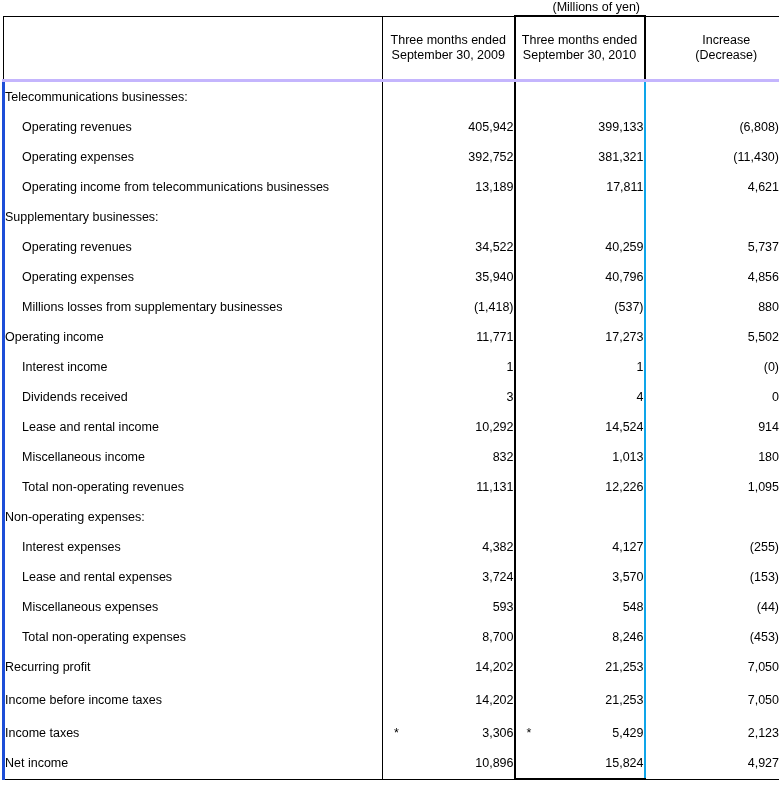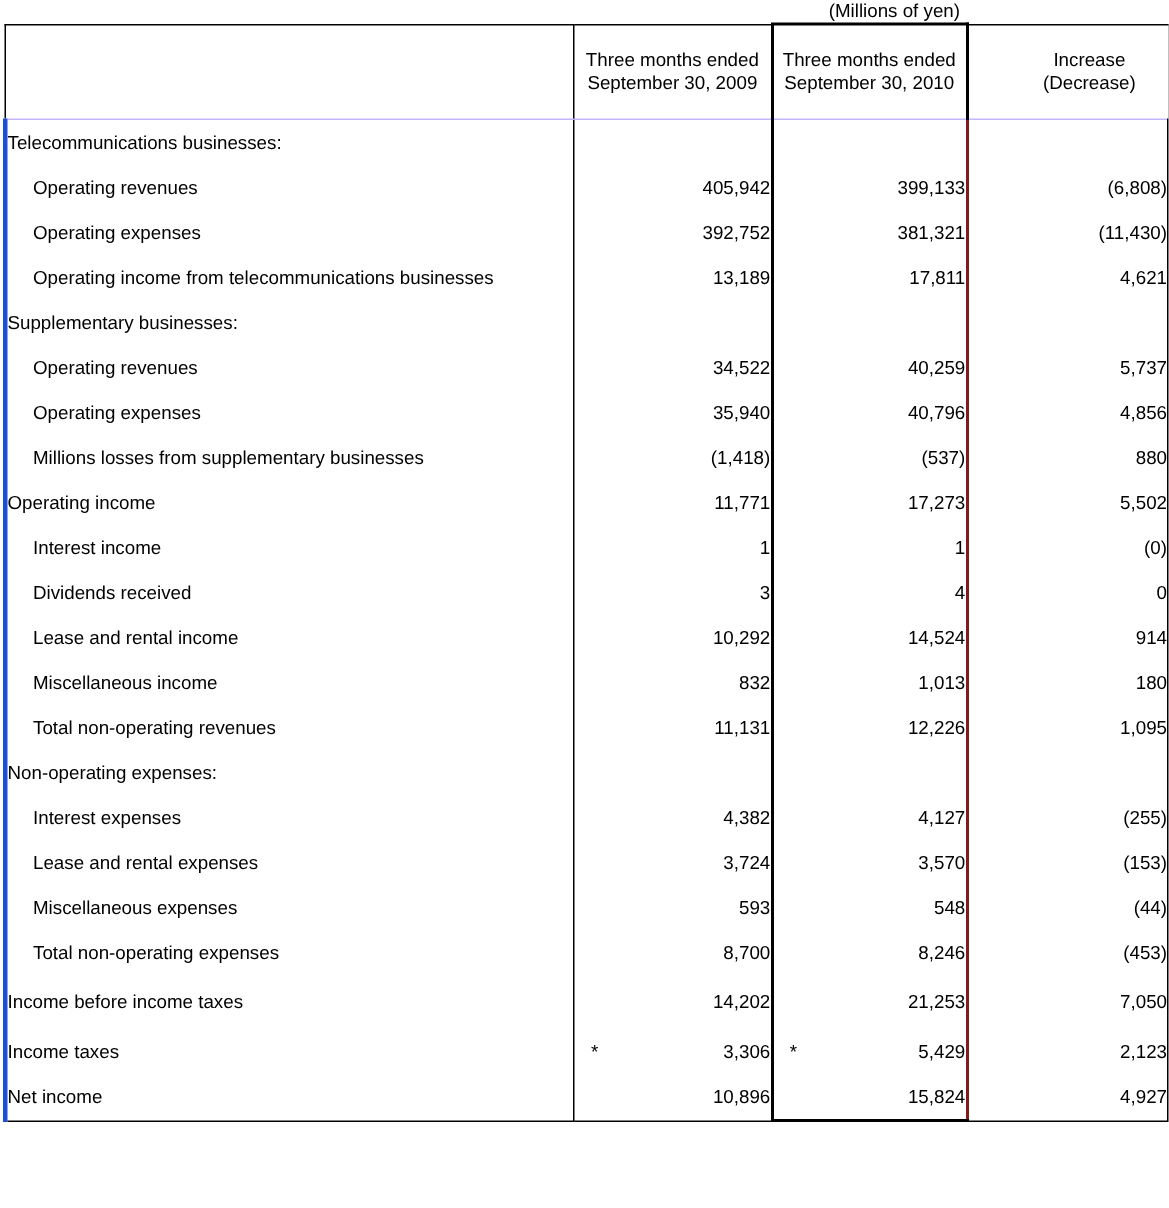--- a/index.html
+++ b/index.html
@@ -53,21 +53,21 @@
   col.c-a     { width: 132px; }
   col.c-b     { width: 130px; }
   col.c-c     { width: 135px; }
 
   
   .hdr-row th {
     height: 62px;
     text-align: center;
     line-height: 15px;
     border-top: 1px solid #000;
-    border-bottom: 1px solid #c4b5fd;
+    border-bottom: 3px solid #c4b5fd;
   }
   .hdr-row th.h-label {
     border-left: 1px solid #000;
     border-right: 1px solid #000;
   }
   .hdr-row th.h-a {
     border-right: 2px solid #000;
     border-top: 2px solid #000;
   }
   .hdr-row th.h-b {
@@ -106,22 +106,22 @@
     padding-left: 17px;
   }
 
   td.num {
     text-align: right;
     padding-right: 10px;
     position: relative;
     white-space: nowrap;
   }
   td.num.col-a { border-right: 2px solid #000; }
-  td.num.col-b { border-left: 2px solid #000; border-right: 2px solid #7f1d1d; }
-  td.num.col-c { border-right: 3px solid #000000; margin-top: 20px; }
+  td.num.col-b { border-left: 2px solid #000; border-right: 2px solid #0ea5e9; }
+  td.num.col-c { border-right: 1px solid #000000; margin-top: 20px; }
 
   .ast {
     position: absolute;
     left: 11px;
     top: 50%;
     transform: translateY(-50%);
     font-size: 12.5px;
   }
 
   
@@ -268,20 +268,26 @@
           <td class="num col-a"><span>593</span></td>
           <td class="num col-b"><span>548</span></td>
           <td class="num col-c"><span>(44)</span></td>
         </tr>
         <tr class="r">
           <td class="lbl ind">Total non-operating expenses</td>
           <td class="num col-a"><span>8,700</span></td>
           <td class="num col-b"><span>8,246</span></td>
           <td class="num col-c"><span>(453)</span></td>
         </tr>
+        <tr class="r">
+          <td class="lbl">Recurring profit</td>
+          <td class="num col-a"><span>14,202</span></td>
+          <td class="num col-b"><span>21,253</span></td>
+          <td class="num col-c"><span>7,050</span></td>
+        </tr>
         <tr class="r gap-before">
           <td class="lbl">Income before income taxes</td>
           <td class="num col-a"><span>14,202</span></td>
           <td class="num col-b"><span>21,253</span></td>
           <td class="num col-c"><span>7,050</span></td>
         </tr>
         <tr class="r">
           <td class="lbl">Income taxes</td>
           <td class="num col-a"><span class="ast">*</span><span>3,306</span></td>
           <td class="num col-b"><span class="ast">*</span><span>5,429</span></td>

